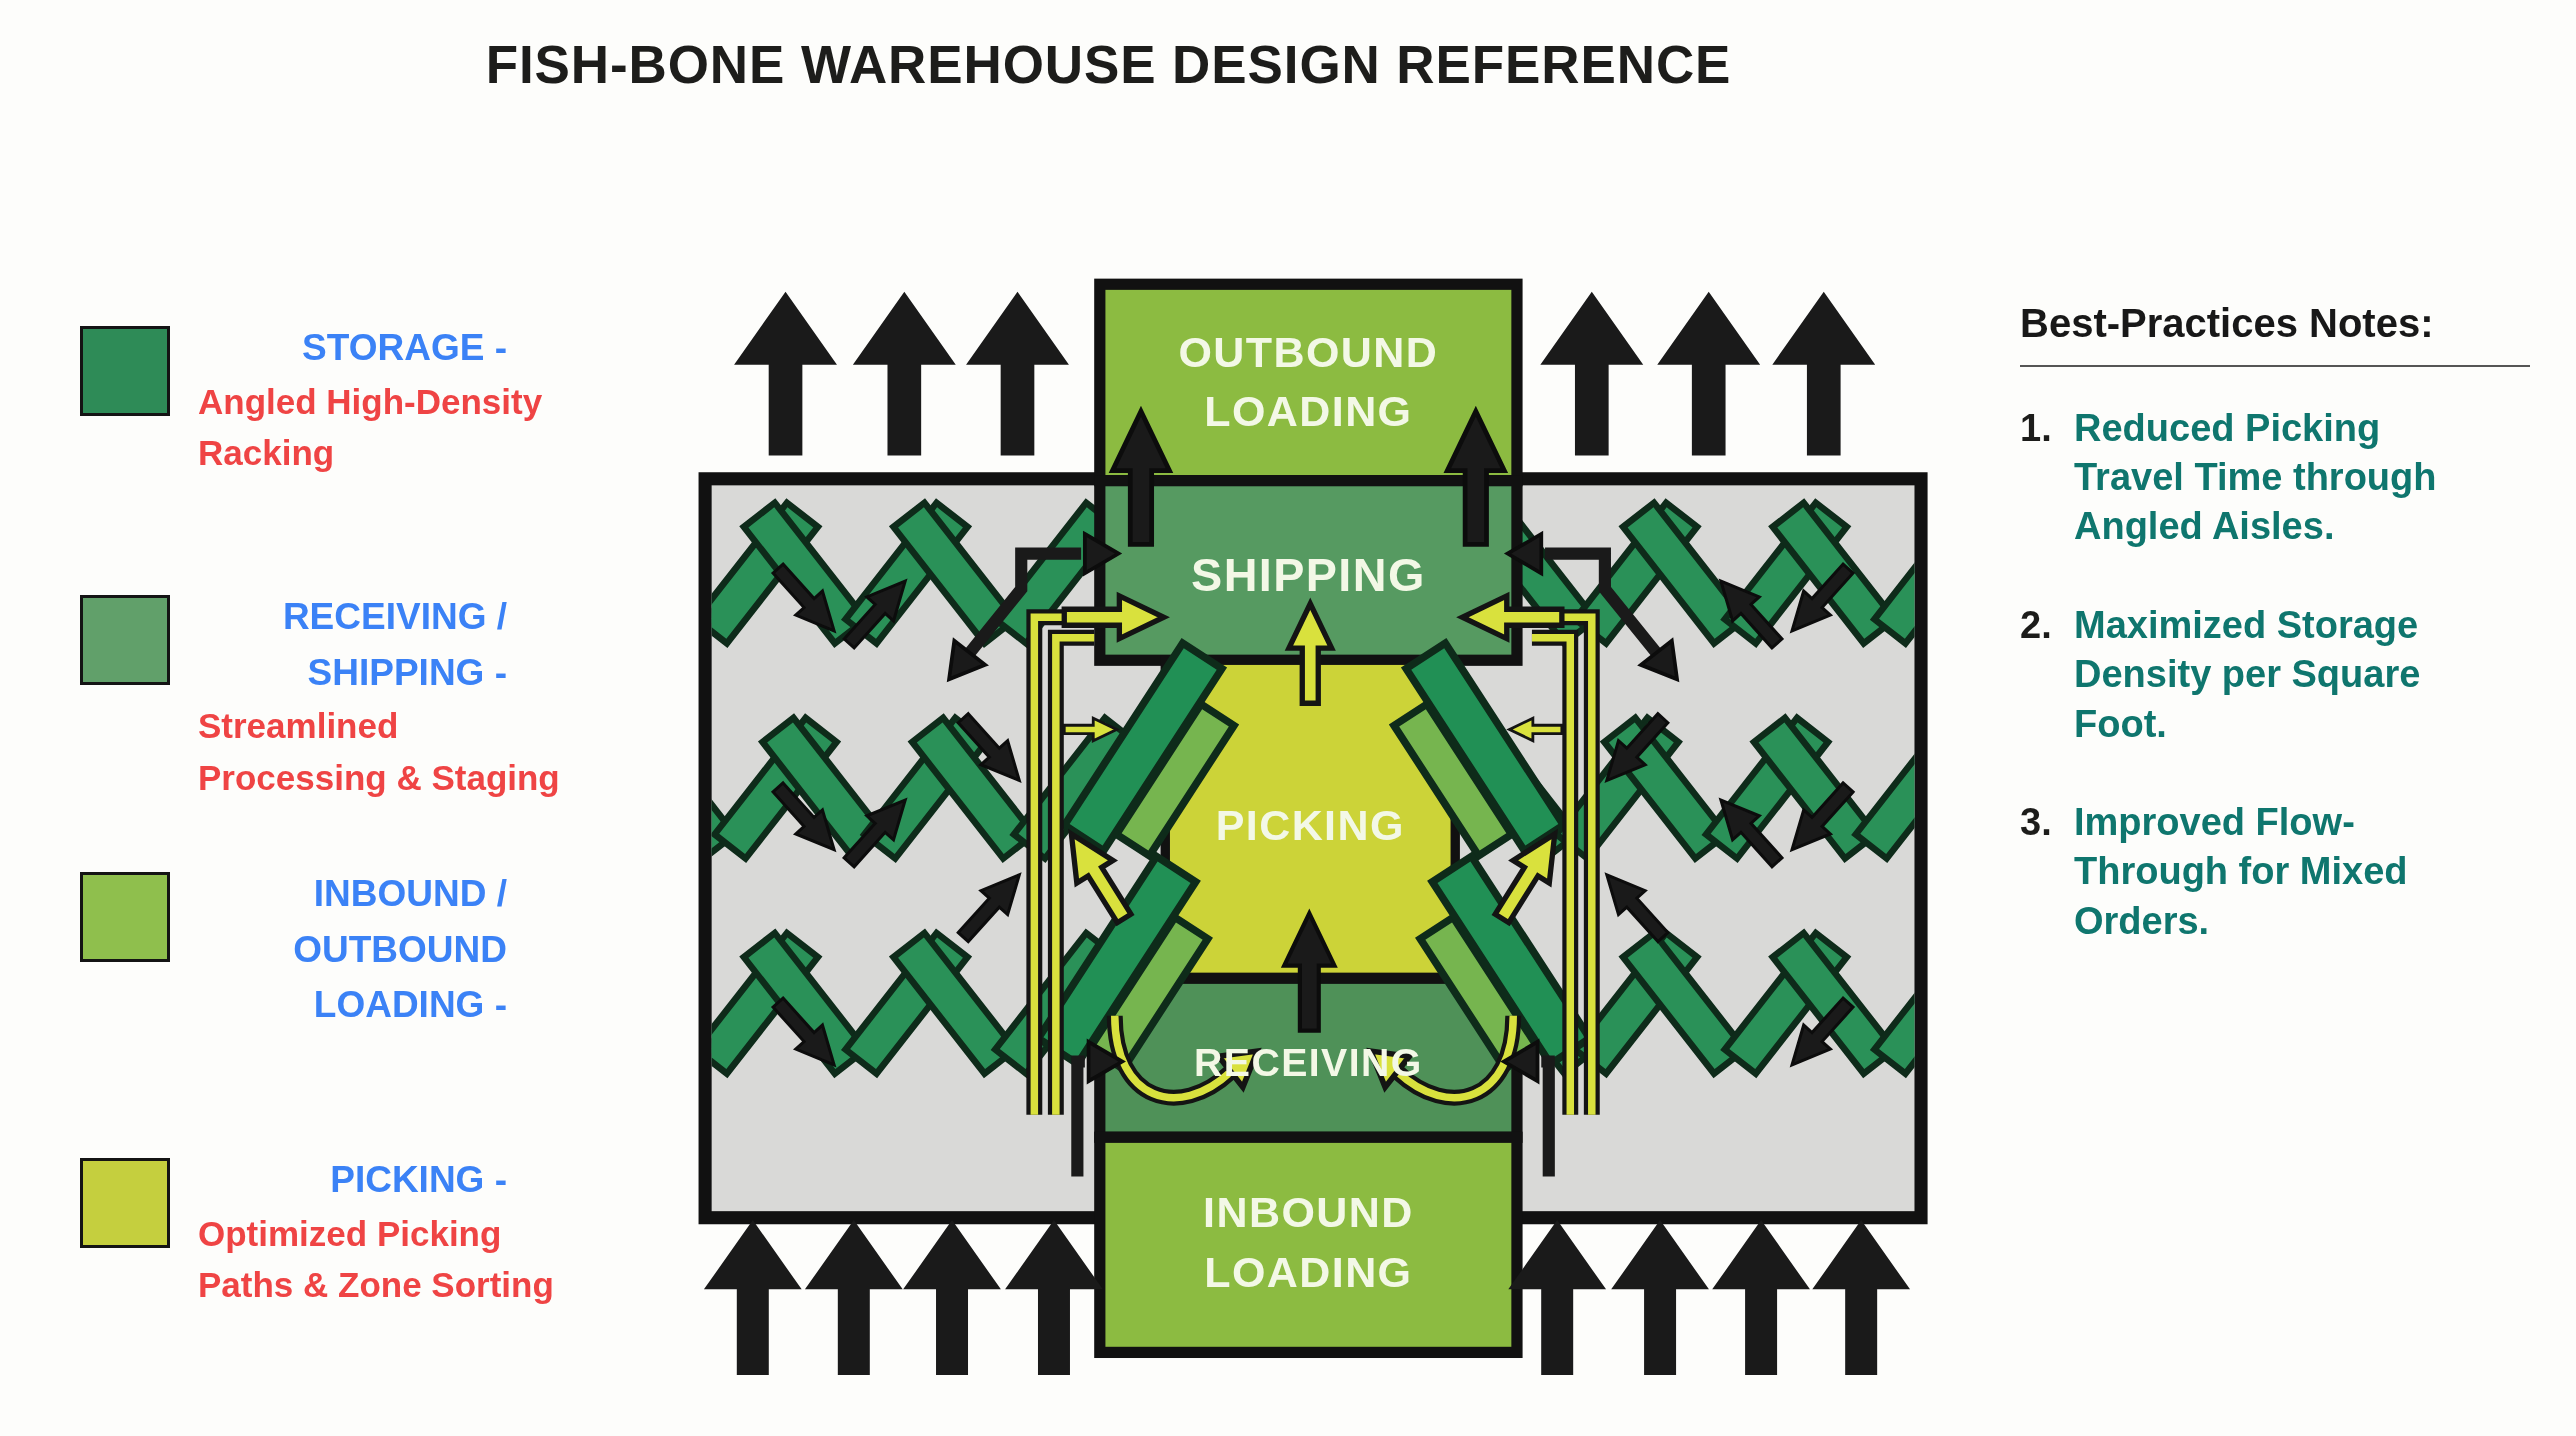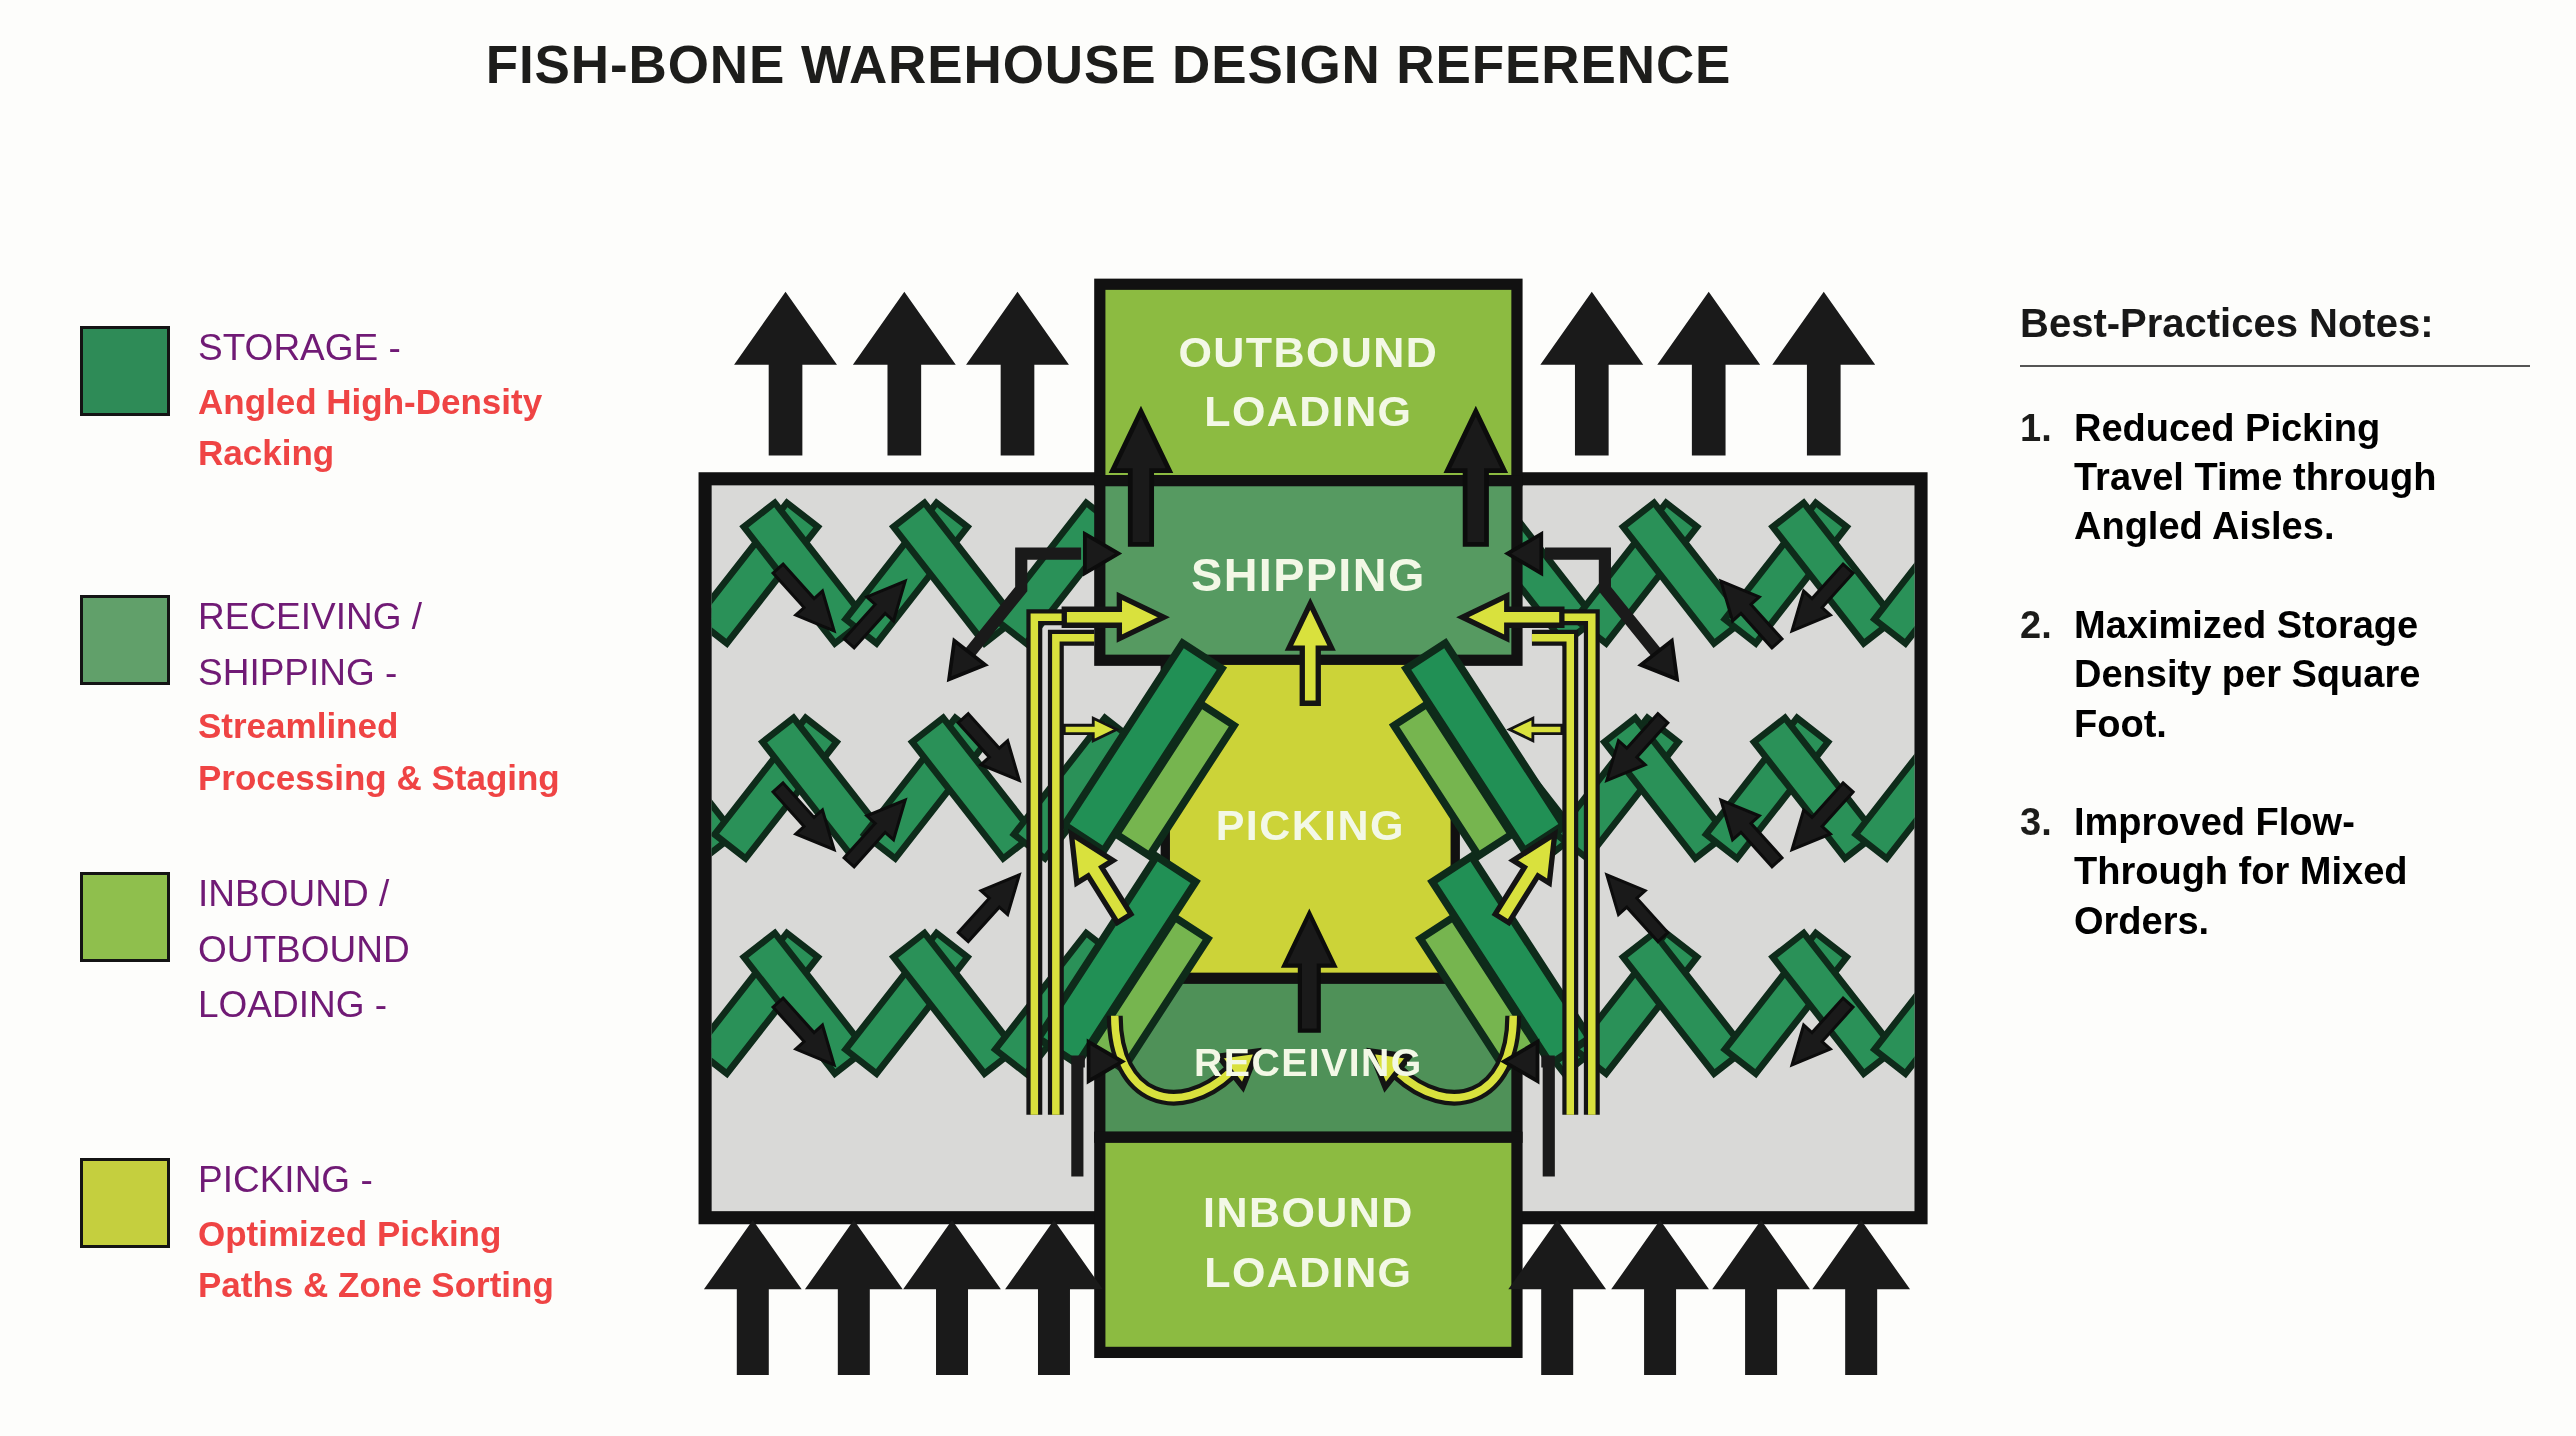--- a/index.html
+++ b/index.html
@@ -10,30 +10,30 @@
   .page-title{
     position:absolute;top:34px;left:0;width:2217px;text-align:center;
     font-size:53px;font-weight:800;letter-spacing:0.9px;color:#1d1d1b;
   }
   
   .legend-item{position:absolute;left:80px;}
   .legend-item .swatch{
     position:absolute;left:0;top:5.6px;width:90px;height:90px;border:3.7px solid #141414;box-sizing:border-box;
   }
   .legend-item .ltext{margin-left:118px;}
-  .legend-item .ltitle{font-size:37px;font-weight:400;line-height:1.5;max-width:309px;color:#701a75;}
+  .legend-item .ltitle{font-size:37px;font-weight:700;line-height:1.5;max-width:309px;color:#3b82f6;text-align:right;}
   .legend-item .ldesc{font-size:35px;font-weight:600;line-height:1.48;max-width:393px;color:#ef4444;}
   #li0{top:320px;} #li1{top:589px;} #li2{top:825px;margin-top:41px;} #li3{top:1152px;}
   
   .notes{position:absolute;left:2020px;top:301px;width:524px;}
   .notes-heading{font-size:40px;font-weight:800;color:#181818;}
   .notes-rule{border:none;border-top:2.8px solid #555;margin:18.7px 0 37px 0;width:510px;}
   .note-item{display:flex;margin-bottom:49px;}
   .note-num{width:54px;flex:0 0 54px;font-size:38px;font-weight:800;line-height:1.3;}
-  .note-text{width:402px;font-size:38px;font-weight:800;line-height:1.3;color:#000000;}
+  .note-text{width:402px;font-size:38px;font-weight:800;line-height:1.3;color:#0f766e;}
   
   .diagram{position:absolute;left:692px;top:271px;width:1244px;height:1104px;}
   .floor{stroke:#111;stroke-width:14;}
   .vrect{stroke:#0e2b1a;stroke-width:7;}
   .zone{stroke:#111;stroke-width:12;}
   .zone-thin{stroke:#111;stroke-width:10;}
   .zlabel{font-weight:bold;fill:#f3f8e6;letter-spacing:1.5px;text-anchor:middle;}
   .f46{font-size:46px;} .f50{font-size:50px;} .f42{font-size:42px;}
   .blkline{fill:none;stroke:#1a1a1a;stroke-width:13;}
   .ylo{fill:none;stroke:#141414;stroke-width:17;}

